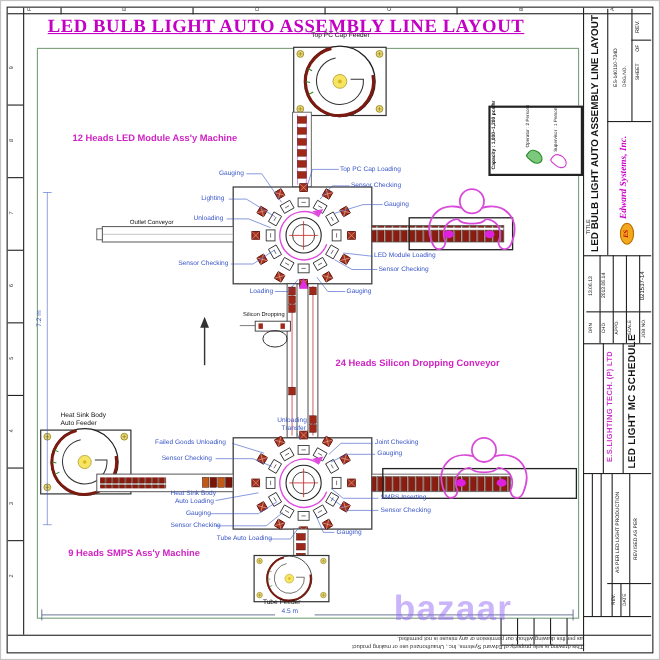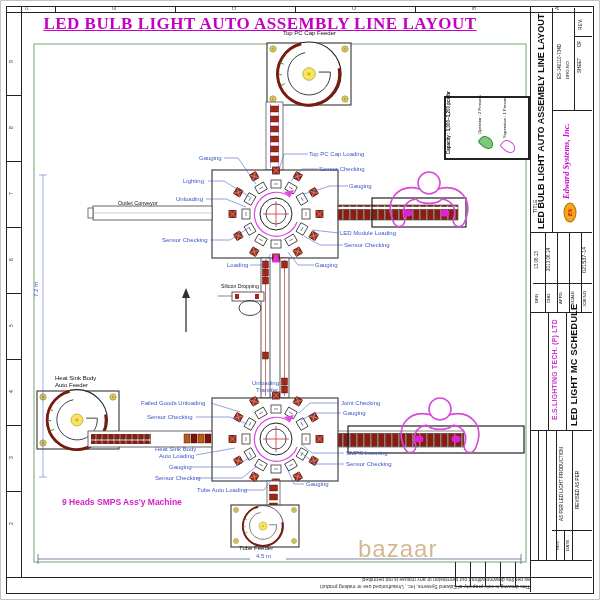--- a/index.html
+++ b/index.html
@@ -13,21 +13,21 @@
   .outer-faint{position:absolute;left:0;top:0;width:598px;height:598px;border:1px solid #c3c3c3;z-index:0;}
   .sheet-border{position:absolute;left:6px;top:6px;width:586px;height:586px;border:1.6px solid #222;z-index:2;}
   #main-title{position:absolute;left:30px;top:14px;width:460px;text-align:center;font-family:"Liberation Serif",serif;font-weight:bold;font-size:17px;letter-spacing:.5px;color:#c400c4;text-decoration:underline;z-index:5;}
   .capbox{position:absolute;left:444px;top:96px;width:82px;height:60px;border:2px solid #222;background:#fff;z-index:4;}
   .cap-icon{position:absolute;border-radius:55% 55% 55% 25%;z-index:6;}
   #logo{position:absolute;left:560px;top:206px;width:18px;height:11px;border-radius:50%;background:#f2a71d;border:1px solid #b86c00;transform:rotate(-90deg);z-index:6;color:#b80000;font-family:"Liberation Serif",serif;font-style:italic;font-weight:bold;font-size:6px;text-align:center;line-height:11px;}
   #company{color:#cc00cc;font-family:"Liberation Serif",serif;font-style:italic;font-weight:bold;font-size:8.5px;}
   #client{color:#cc33cc;font-weight:bold;font-size:6.8px;letter-spacing:.3px;}
   #doc-title{color:#111;font-weight:bold;font-size:9px;letter-spacing:.3px;}
   #disclaimer{position:absolute;left:238px;top:577px;width:292px;transform:rotate(180deg);font-size:5.2px;color:#333;line-height:1.25;text-align:left;z-index:5;}
-  #watermark{position:absolute;left:358px;top:535px;font-size:24px;font-weight:normal;color:#a16207;opacity:.45;letter-spacing:1px;z-index:6;}
+  #watermark{position:absolute;left:358px;top:535px;font-size:32px;font-weight:bold;color:#8b5cf6;opacity:.45;letter-spacing:1px;z-index:6;}
   svg{position:absolute;left:0;top:0;z-index:1;}
   .gridlbl{position:absolute;font-size:5px;color:#333;z-index:3;}
 </style>
 </head>
 <body>
 
 <div id="stage">
 
   <div class="outer-faint"></div>
   <div class="sheet-border"></div>
@@ -268,34 +268,36 @@
       <path d="M 191,467 L 235,467 L 252,456"></path>
       <path d="M 196,478 L 242,478 L 257,466"></path>
       <path d="M 245,490 L 264,490 L 272,479"></path>
       <path d="M 344,453 L 312,453 L 301,444"></path>
       <path d="M 344,464 L 316,464 L 300,452"></path>
       <path d="M 304,484 L 294,484 L 287,468"></path>
     </g>
   </svg>
 
   <div class="lbl lbl-k" style="left:283px;top:30px;">Top PC Cap Feeder</div>
+  <div class="mtitle" style="left:66px;top:120px;">12 Heads LED Module Ass'y Machine</div>
   <div class="lbl" style="left:199px;top:155px;">Gauging</div>
   <div class="lbl" style="left:183px;top:178px;">Lighting</div>
   <div class="lbl" style="left:176px;top:196px;">Unloading</div>
   <div class="lbl lbl-k" style="left:118px;top:201px;font-size:5.5px;">Outlet Conveyor</div>
   <div class="lbl" style="left:162px;top:237px;">Sensor Checking</div>
   <div class="lbl" style="left:227px;top:262px;">Loading</div>
   <div class="lbl" style="left:309px;top:151px;">Top PC Cap Loading</div>
   <div class="lbl" style="left:319px;top:166px;">Sensor Checking</div>
   <div class="lbl" style="left:349px;top:183px;">Gauging</div>
   <div class="lbl" style="left:340px;top:230px;">LED Module Loading</div>
   <div class="lbl" style="left:344px;top:242px;">Sensor Checking</div>
   <div class="lbl" style="left:315px;top:262px;">Gauging</div>
 
   <div class="lbl lbl-k" style="left:221px;top:284px;font-size:5.2px;">Silicon Dropping</div>
+  <div class="mtitle" style="left:305px;top:325px;">24 Heads Silicon Dropping Conveyor</div>
 
   <div class="lbl" style="left:252px;top:380px;">Unloading</div>
   <div class="lbl" style="left:256px;top:387px;">Transfer</div>
   <div class="lbl" style="left:141px;top:400px;">Failed Goods Unloading</div>
   <div class="lbl" style="left:147px;top:414px;">Sensor Checking</div>
   <div class="lbl" style="left:341px;top:400px;">Joint Checking</div>
   <div class="lbl" style="left:343px;top:410px;">Gauging</div>
   <div class="lbl" style="left:155px;top:446px;">Heat Sink Body</div>
   <div class="lbl" style="left:159px;top:453px;">Auto Loading</div>
   <div class="lbl" style="left:169px;top:464px;">Gauging</div>

